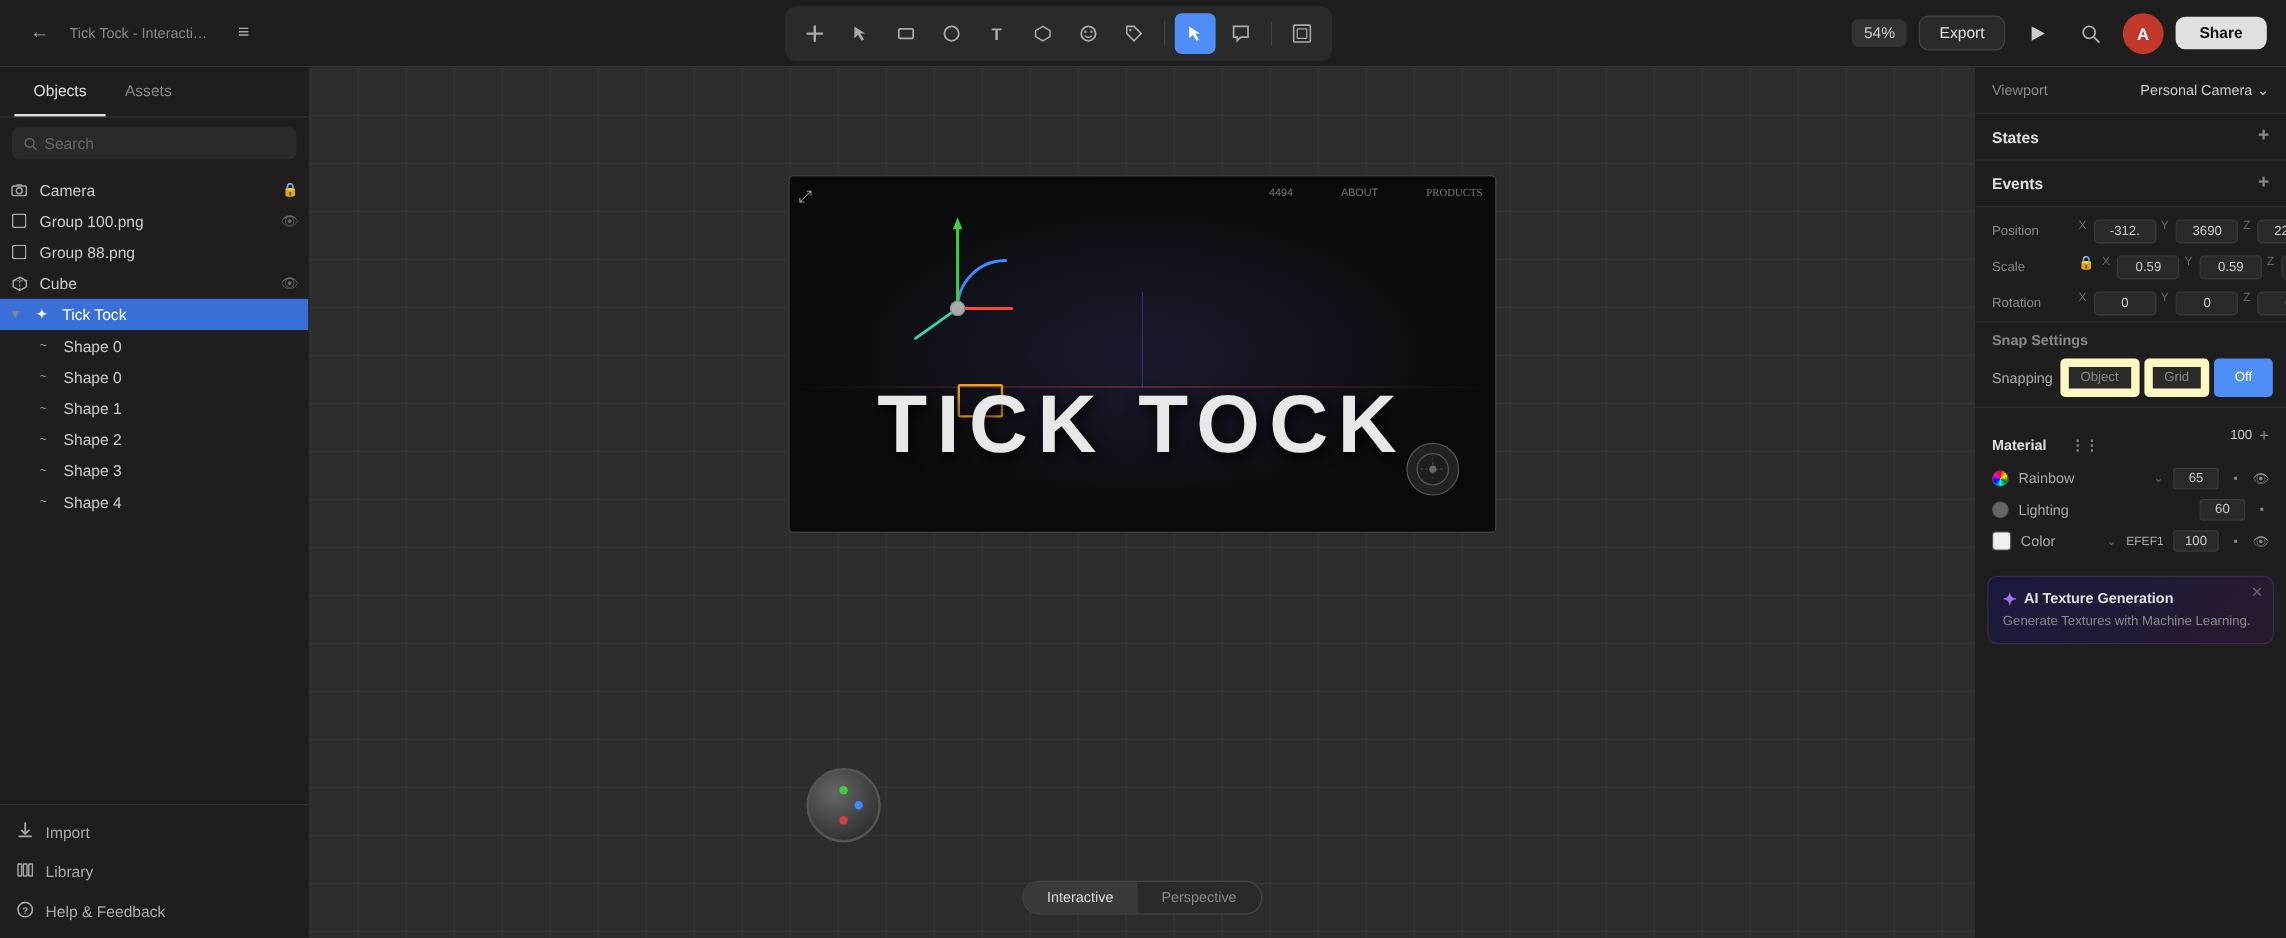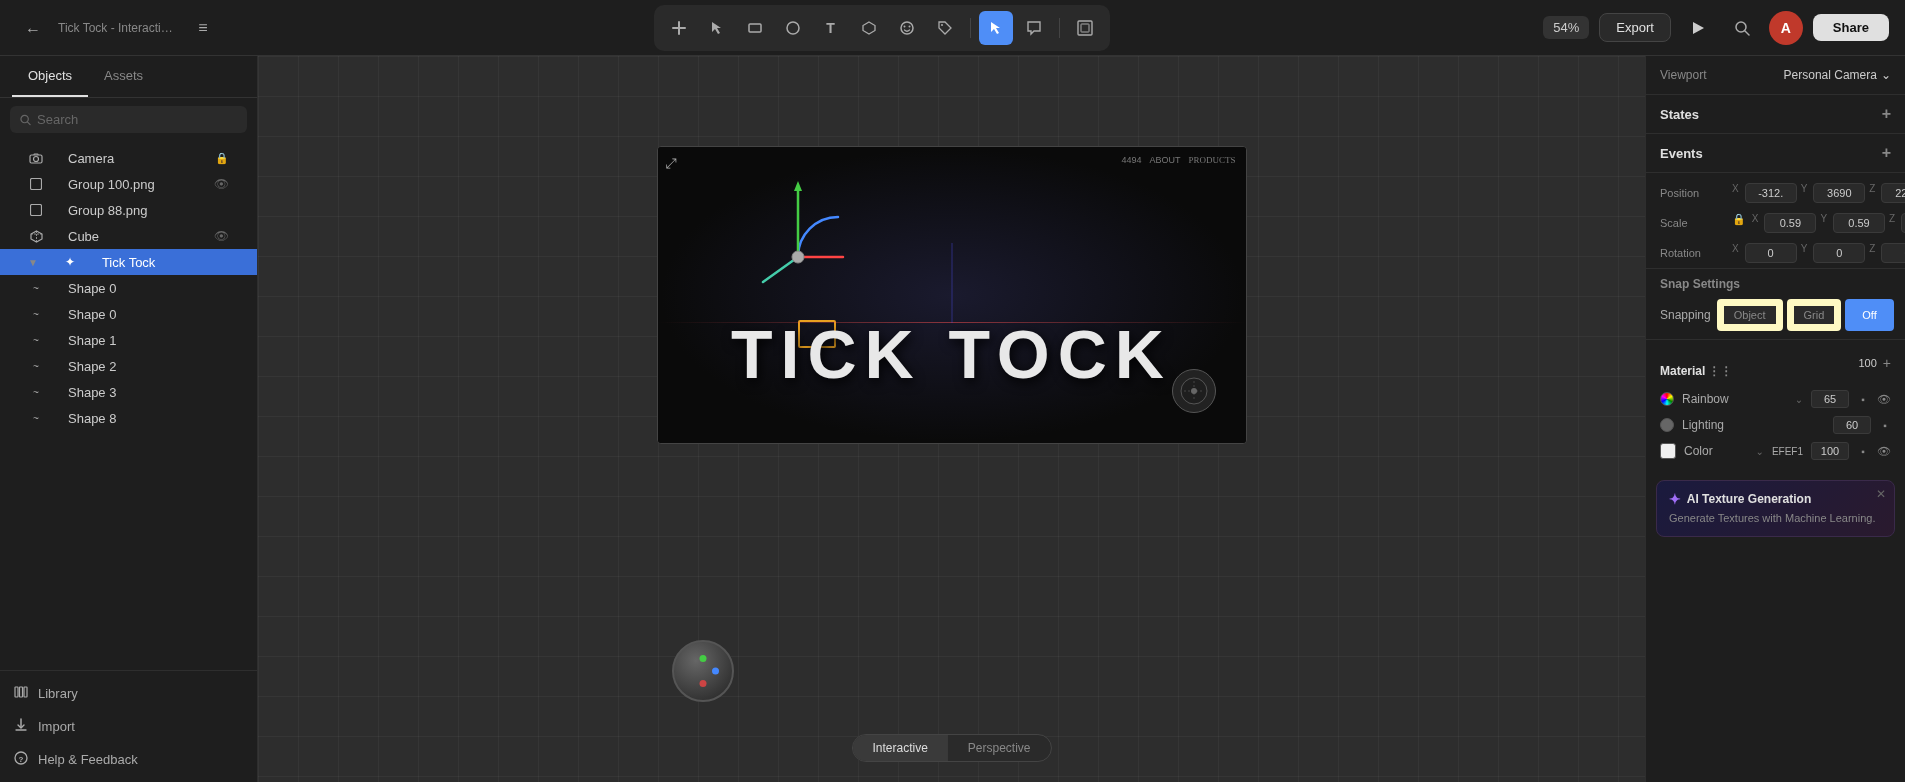--- a/index.html
+++ b/index.html
@@ -139,25 +139,25 @@
       flex: 1;
       overflow-y: auto;
       padding: 4px 0;
     }
     .object-list::-webkit-scrollbar { width: 4px; }
     .object-list::-webkit-scrollbar-thumb { background: #444; border-radius: 2px; }
 
     .obj-item {
       display: flex;
       align-items: center;
-      padding: 5px 28px;
+      padding: 5px 8px;
       cursor: pointer;
       font-size: 13px;
       color: #ccc;
-      gap: 24px;
+      gap: 9px;
     }
     .obj-item.selected { background: #3a6fd8; color: white; }
     .obj-item.indent-1 { padding-left: 28px; }
 
     .obj-icon { width: 16px; height: 16px; display: flex; align-items: center; justify-content: center; font-size: 12px; flex-shrink: 0; }
     .obj-name { flex: 1; }
     .obj-eye { color: #666; font-size: 12px; }
     .obj-lock { color: #666; font-size: 11px; }
 
     .chevron-icon { font-size: 10px; color: #888; }
@@ -361,21 +361,21 @@
     .material-section {
       padding: 8px 14px;
       border-top: 1px solid #2e2e2e;
     }
     .material-header {
       display: flex;
       align-items: center;
       justify-content: space-between;
       margin-bottom: 8px;
     }
-    .material-title { font-size: 12px; color: #e0e0e0; font-weight: 600; display: flex; align-items: flex-start; gap: 3px; margin-top: 16px; }
+    .material-title { font-size: 12px; color: #e0e0e0; font-weight: 600; display: flex; align-items: flex-start; gap: 20px; margin-top: 16px; }
     .material-add { color: #888; cursor: pointer; font-size: 14px; }
 
     .material-row {
       display: flex;
       align-items: center;
       padding: 4px 0;
       gap: 8px;
       font-size: 12px;
       color: #aaa;
     }
@@ -449,21 +449,21 @@
 
     
     .gizmo-svg { position: absolute; top: 30px; left: 90px; }
 
     
     .scene-header-nav {
       position: absolute;
       top: 8px;
       right: 10px;
       display: flex;
-      gap: 8px;
+      gap: 40px;
       font-size: 9px;
       color: #777;
     }
 
     
     .axis-x {
       position: absolute;
       bottom: 120px;
       left: 0; right: 0;
       height: 1px;
@@ -679,45 +679,45 @@
         <span class="obj-name">Shape 2</span>
       </div>
 
       <div class="obj-item indent-1">
         <span class="obj-icon" style="color:#aaa; font-size:10px;">~</span>
         <span class="obj-name">Shape 3</span>
       </div>
 
       <div class="obj-item indent-1">
         <span class="obj-icon" style="color:#aaa; font-size:10px;">~</span>
-        <span class="obj-name">Shape 8</span>
+        <span class="obj-name">Shape 4</span>
       </div>
 
     </div>
 
     <div class="panel-bottom">
+      <div class="panel-bottom-item">
+        <span>
+          <svg width="14" height="14" viewBox="0 0 14 14" fill="none">
+            <line x1="7" y1="1" x2="7" y2="9" stroke="#aaa" stroke-width="1.5" stroke-linecap="round"></line>
+            <polyline points="4,7 7,10 10,7" stroke="#aaa" stroke-width="1.4" fill="none" stroke-linecap="round" stroke-linejoin="round"></polyline>
+            <line x1="2" y1="12" x2="12" y2="12" stroke="#aaa" stroke-width="1.3" stroke-linecap="round"></line>
+          </svg>
+        </span>
+        <span>Import</span>
+      </div>
       <div class="panel-bottom-item">
         <span>
           <svg width="14" height="14" viewBox="0 0 14 14" fill="none">
             <rect x="1" y="2" width="3" height="10" rx="0.5" stroke="#aaa" stroke-width="1.2" fill="none"></rect>
             <rect x="5.5" y="2" width="3" height="10" rx="0.5" stroke="#aaa" stroke-width="1.2" fill="none"></rect>
             <rect x="10" y="2" width="3" height="10" rx="0.5" stroke="#aaa" stroke-width="1.2" fill="none"></rect>
           </svg>
         </span>
         <span>Library</span>
-      </div>
-      <div class="panel-bottom-item">
-        <span>
-          <svg width="14" height="14" viewBox="0 0 14 14" fill="none">
-            <line x1="7" y1="1" x2="7" y2="9" stroke="#aaa" stroke-width="1.5" stroke-linecap="round"></line>
-            <polyline points="4,7 7,10 10,7" stroke="#aaa" stroke-width="1.4" fill="none" stroke-linecap="round" stroke-linejoin="round"></polyline>
-            <line x1="2" y1="12" x2="12" y2="12" stroke="#aaa" stroke-width="1.3" stroke-linecap="round"></line>
-          </svg>
-        </span>
-        <span>Import</span>
       </div>
       <div class="panel-bottom-item">
         <span>
           <svg width="14" height="14" viewBox="0 0 14 14" fill="none">
             <circle cx="7" cy="7" r="6" stroke="#aaa" stroke-width="1.3" fill="none"></circle>
             <text x="7" y="10.5" text-anchor="middle" fill="#aaa" font-size="8" font-weight="bold">?</text>
           </svg>
         </span>
         <span>Help &amp; Feedback</span>
       </div>

